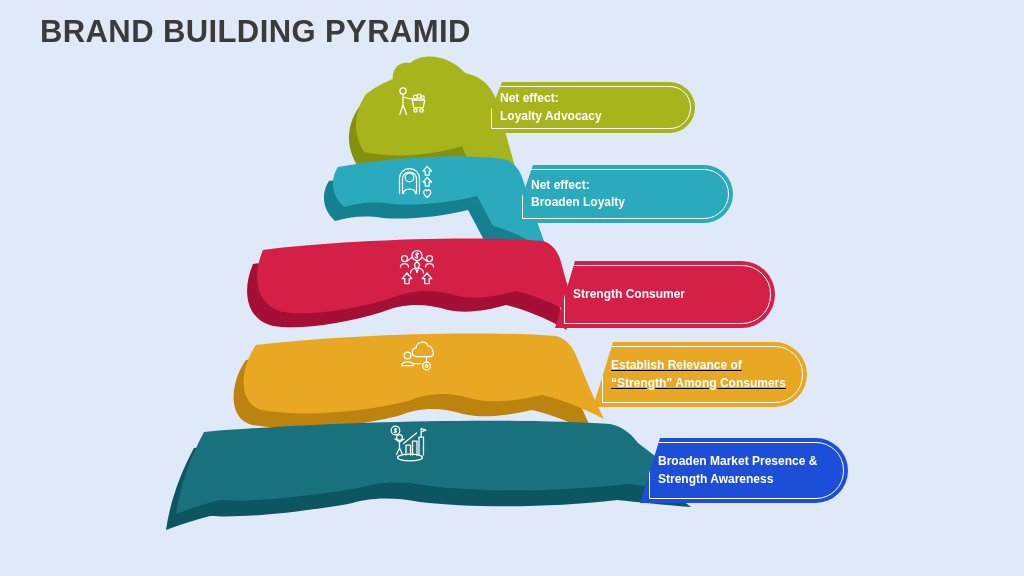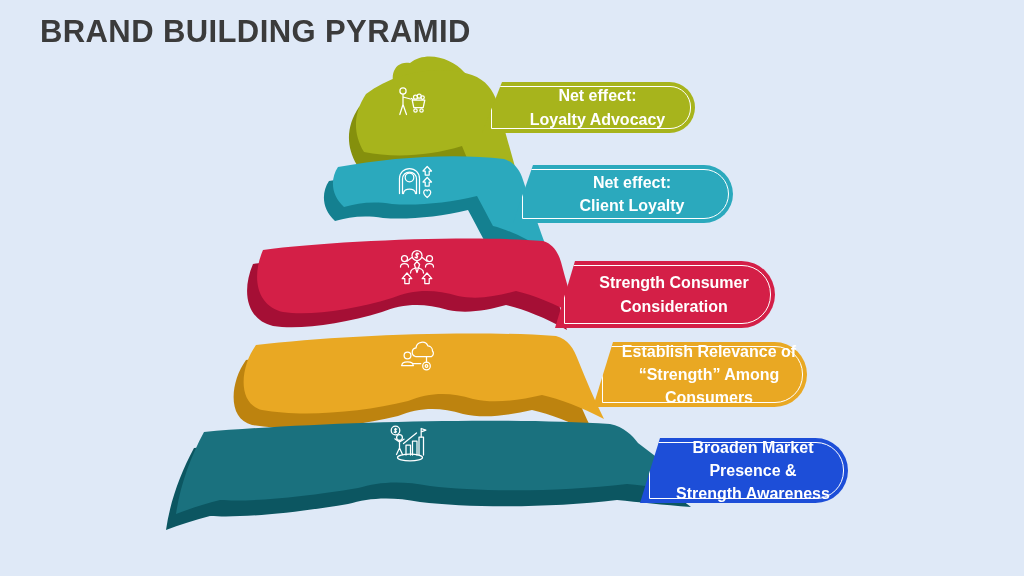--- a/index.html
+++ b/index.html
@@ -19,31 +19,31 @@
   .pill{
     position:absolute;display:flex;align-items:center;justify-content:center;
     clip-path:polygon(20px 0,100% 0,100% 100%,0 100%);
   }
   .ring{
     position:absolute;top:4px;bottom:4px;left:9px;right:4px;
     border:1.6px solid #ffffff;pointer-events:none;
   }
   .pill .txt{
     position:relative;width:100%;padding-left:18px;box-sizing:border-box;
-    text-align:center;color:#ffffff;font-weight:700;
-    font-size:16px;line-height:1.45;
+    text-align:left;color:#ffffff;font-weight:700;
+    font-size:12px;line-height:1.45;
   }
   .pill .txt span{display:block;}
   .p1{left:482px;top:82px;width:213px;height:51px;border-radius:0 26px 26px 0;}
   .p1 .ring{border-radius:0 21px 21px 0;}
   .p2{left:513px;top:165px;width:220px;height:58px;border-radius:0 29px 29px 0;}
   .p2 .ring{border-radius:0 25px 25px 0;}
   .p3{left:555px;top:261px;width:220px;height:67px;border-radius:0 34px 34px 0;}
   .p3 .ring{border-radius:0 29px 29px 0;}
-  .p4{left:593px;top:342px;width:214px;height:65px;border-radius:0 33px 33px 0;}
+  .p4{left:593px;top:342px;width:214px;height:65px;border-radius:0 33px 33px 0;text-decoration:underline;}
   .p4 .ring{border-radius:0 28px 28px 0;}
   .p5{left:640px;top:438px;width:208px;height:65px;border-radius:0 33px 33px 0;}
   .p5 .ring{border-radius:0 28px 28px 0;}
 </style>
 </head>
 <body>
 
 <div class="slide" style="background: rgb(223, 233, 247);">
 
   <h1 class="title" style="color: rgb(59, 59, 59);">BRAND BUILDING PYRAMID</h1>
@@ -135,29 +135,28 @@
     <div class="txt">
       <span>Net effect:</span>
       <span>Loyalty Advocacy</span>
     </div>
   </div>
 
   <div class="pill p2" style="background: rgb(43, 169, 189);">
     <div class="ring"></div>
     <div class="txt">
       <span>Net effect:</span>
-      <span>Client Loyalty</span>
+      <span>Broaden Loyalty</span>
     </div>
   </div>
 
   <div class="pill p3" style="background: rgb(212, 31, 71);">
     <div class="ring"></div>
     <div class="txt">
       <span>Strength Consumer</span>
-      <span>Consideration</span>
     </div>
   </div>
 
   <div class="pill p4" style="background: rgb(233, 168, 35);">
     <div class="ring"></div>
     <div class="txt">
       <span>Establish Relevance of</span>
       <span>“Strength” Among Consumers</span>
     </div>
   </div>

